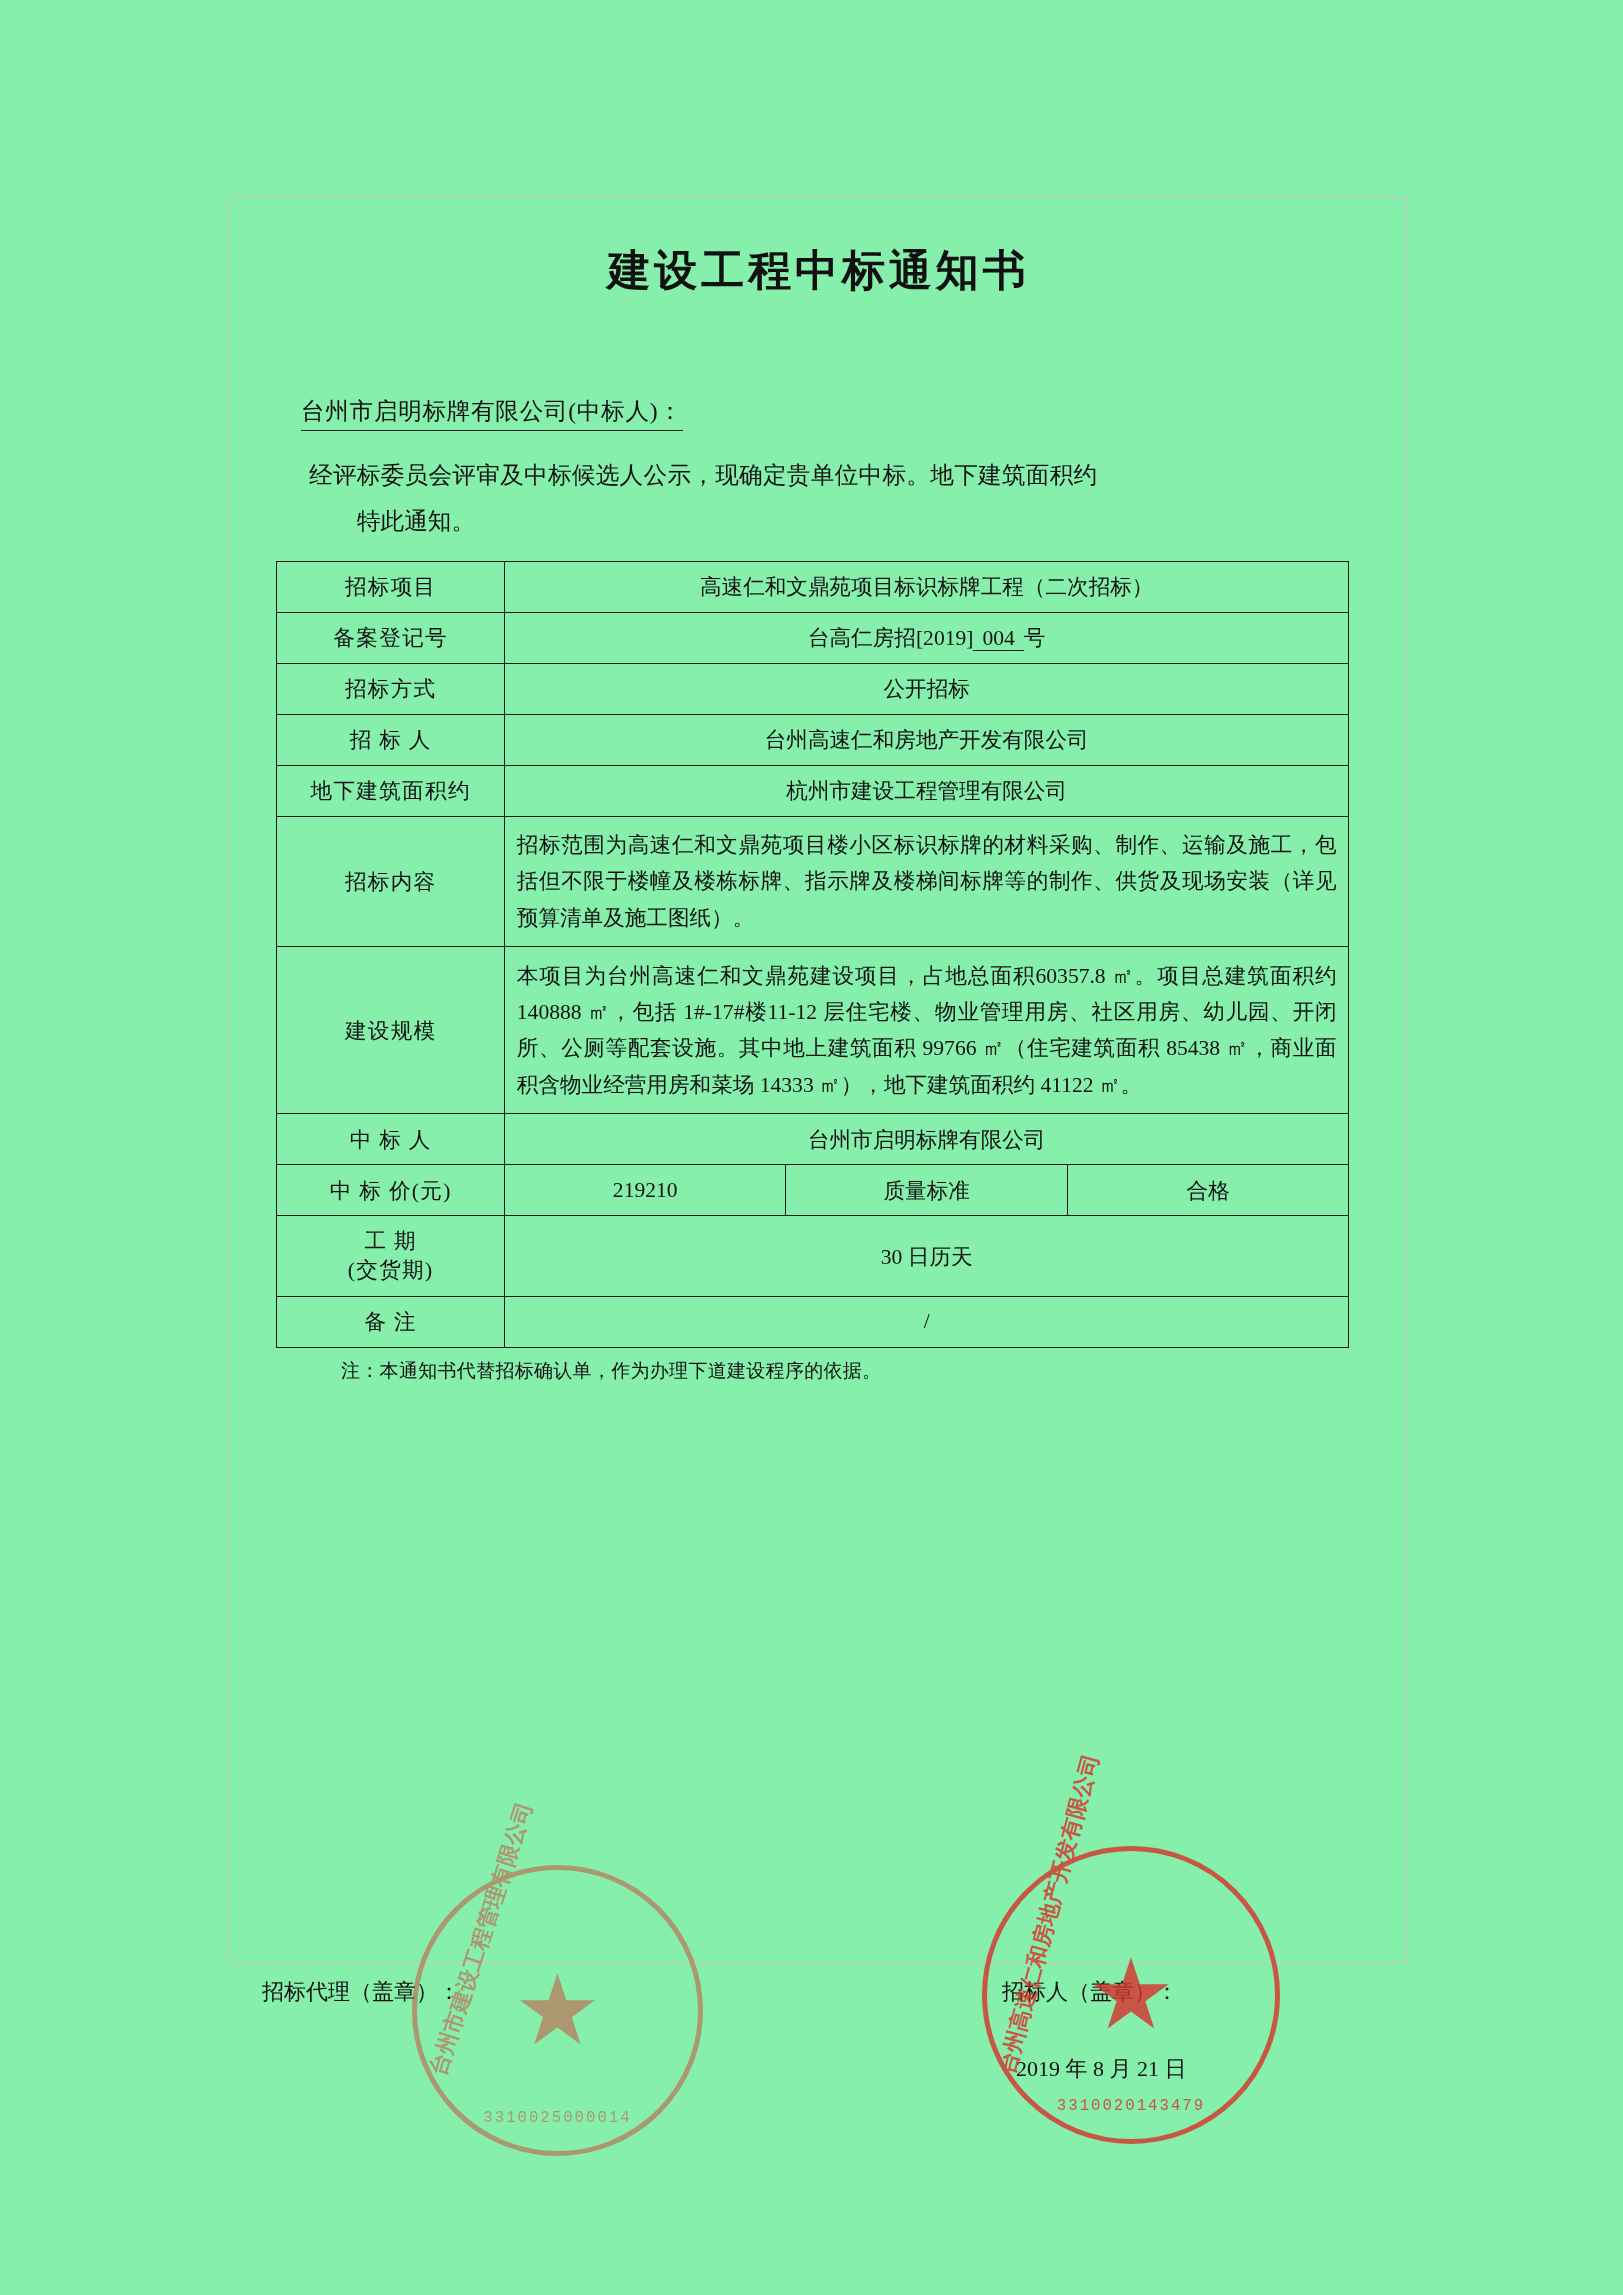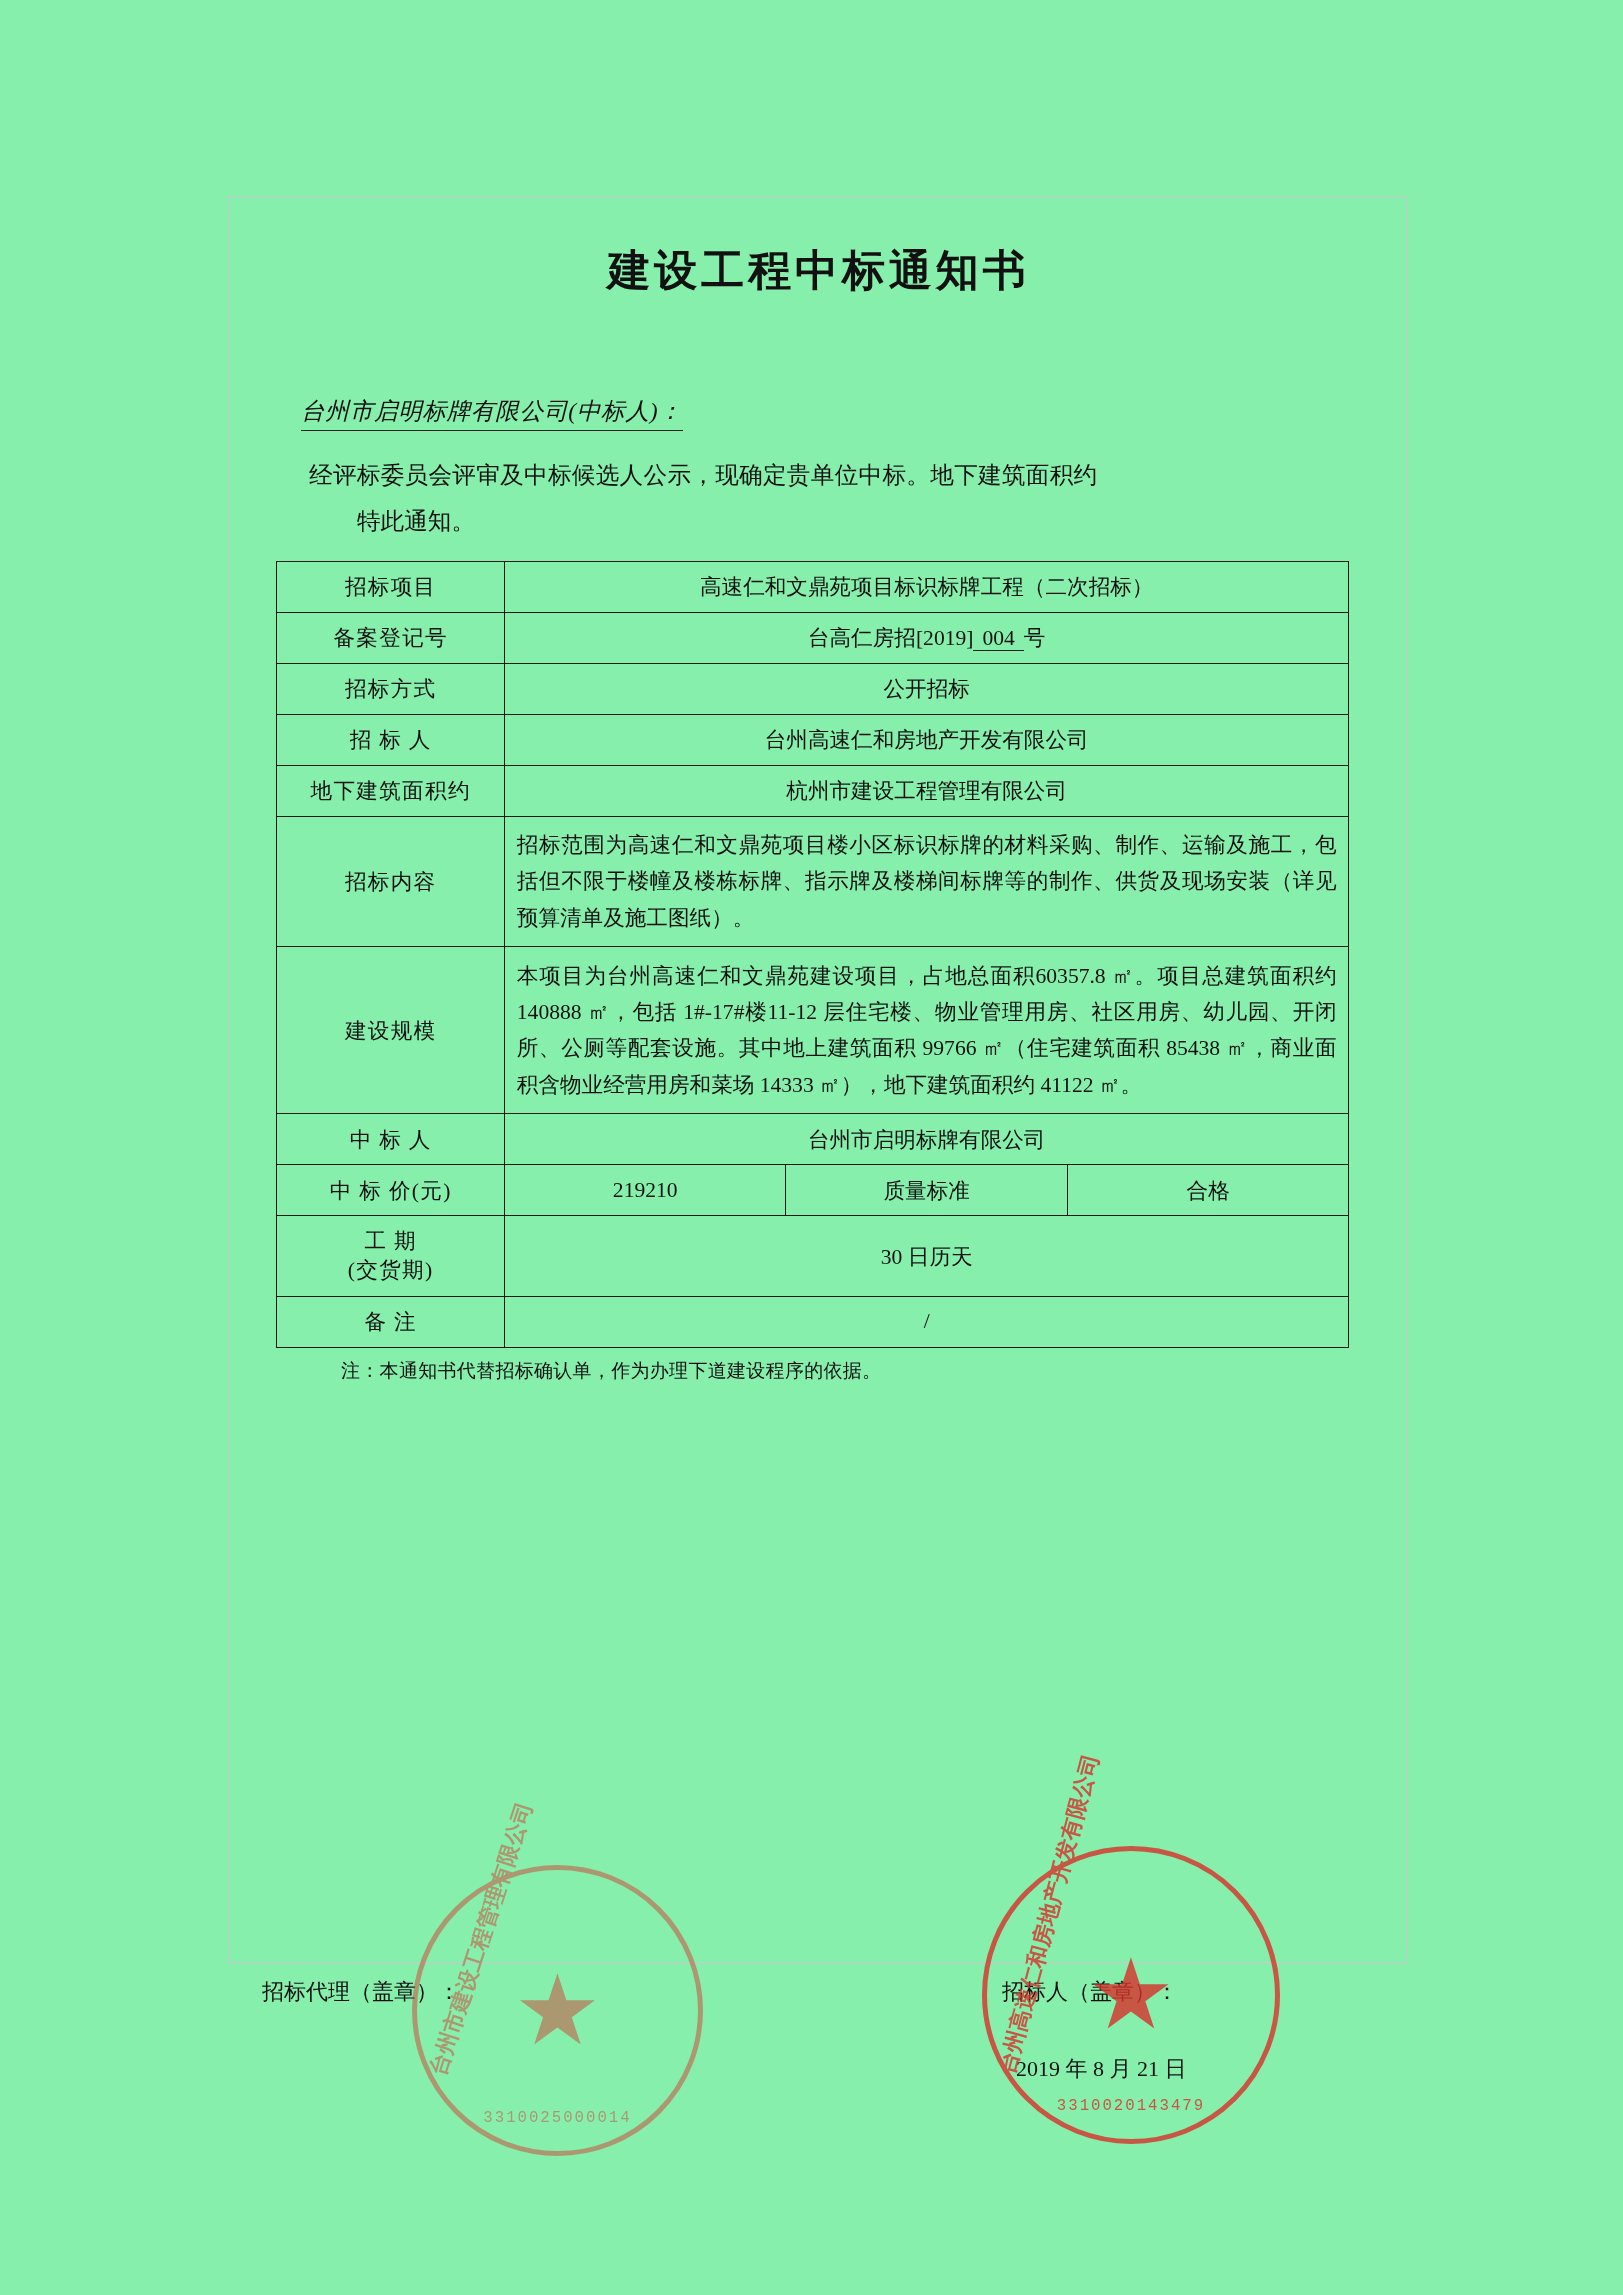--- a/index.html
+++ b/index.html
@@ -54,21 +54,20 @@
   }
 
   .recipient {
     margin-top: 95px;
     margin-left: 39px;
     font-size: 23.6px;
     letter-spacing: 0.7px;
     border-bottom: 1.3px solid #222;
     display: inline-block;
     padding-bottom: 2.6px;
-    font-style: italic;
   }
 
   .para {
     margin-top: 26px;
     font-size: 23.6px;
     line-height: 1.55;
     text-align: justify;
     letter-spacing: 0.3px;
   }
   .para.indent {

